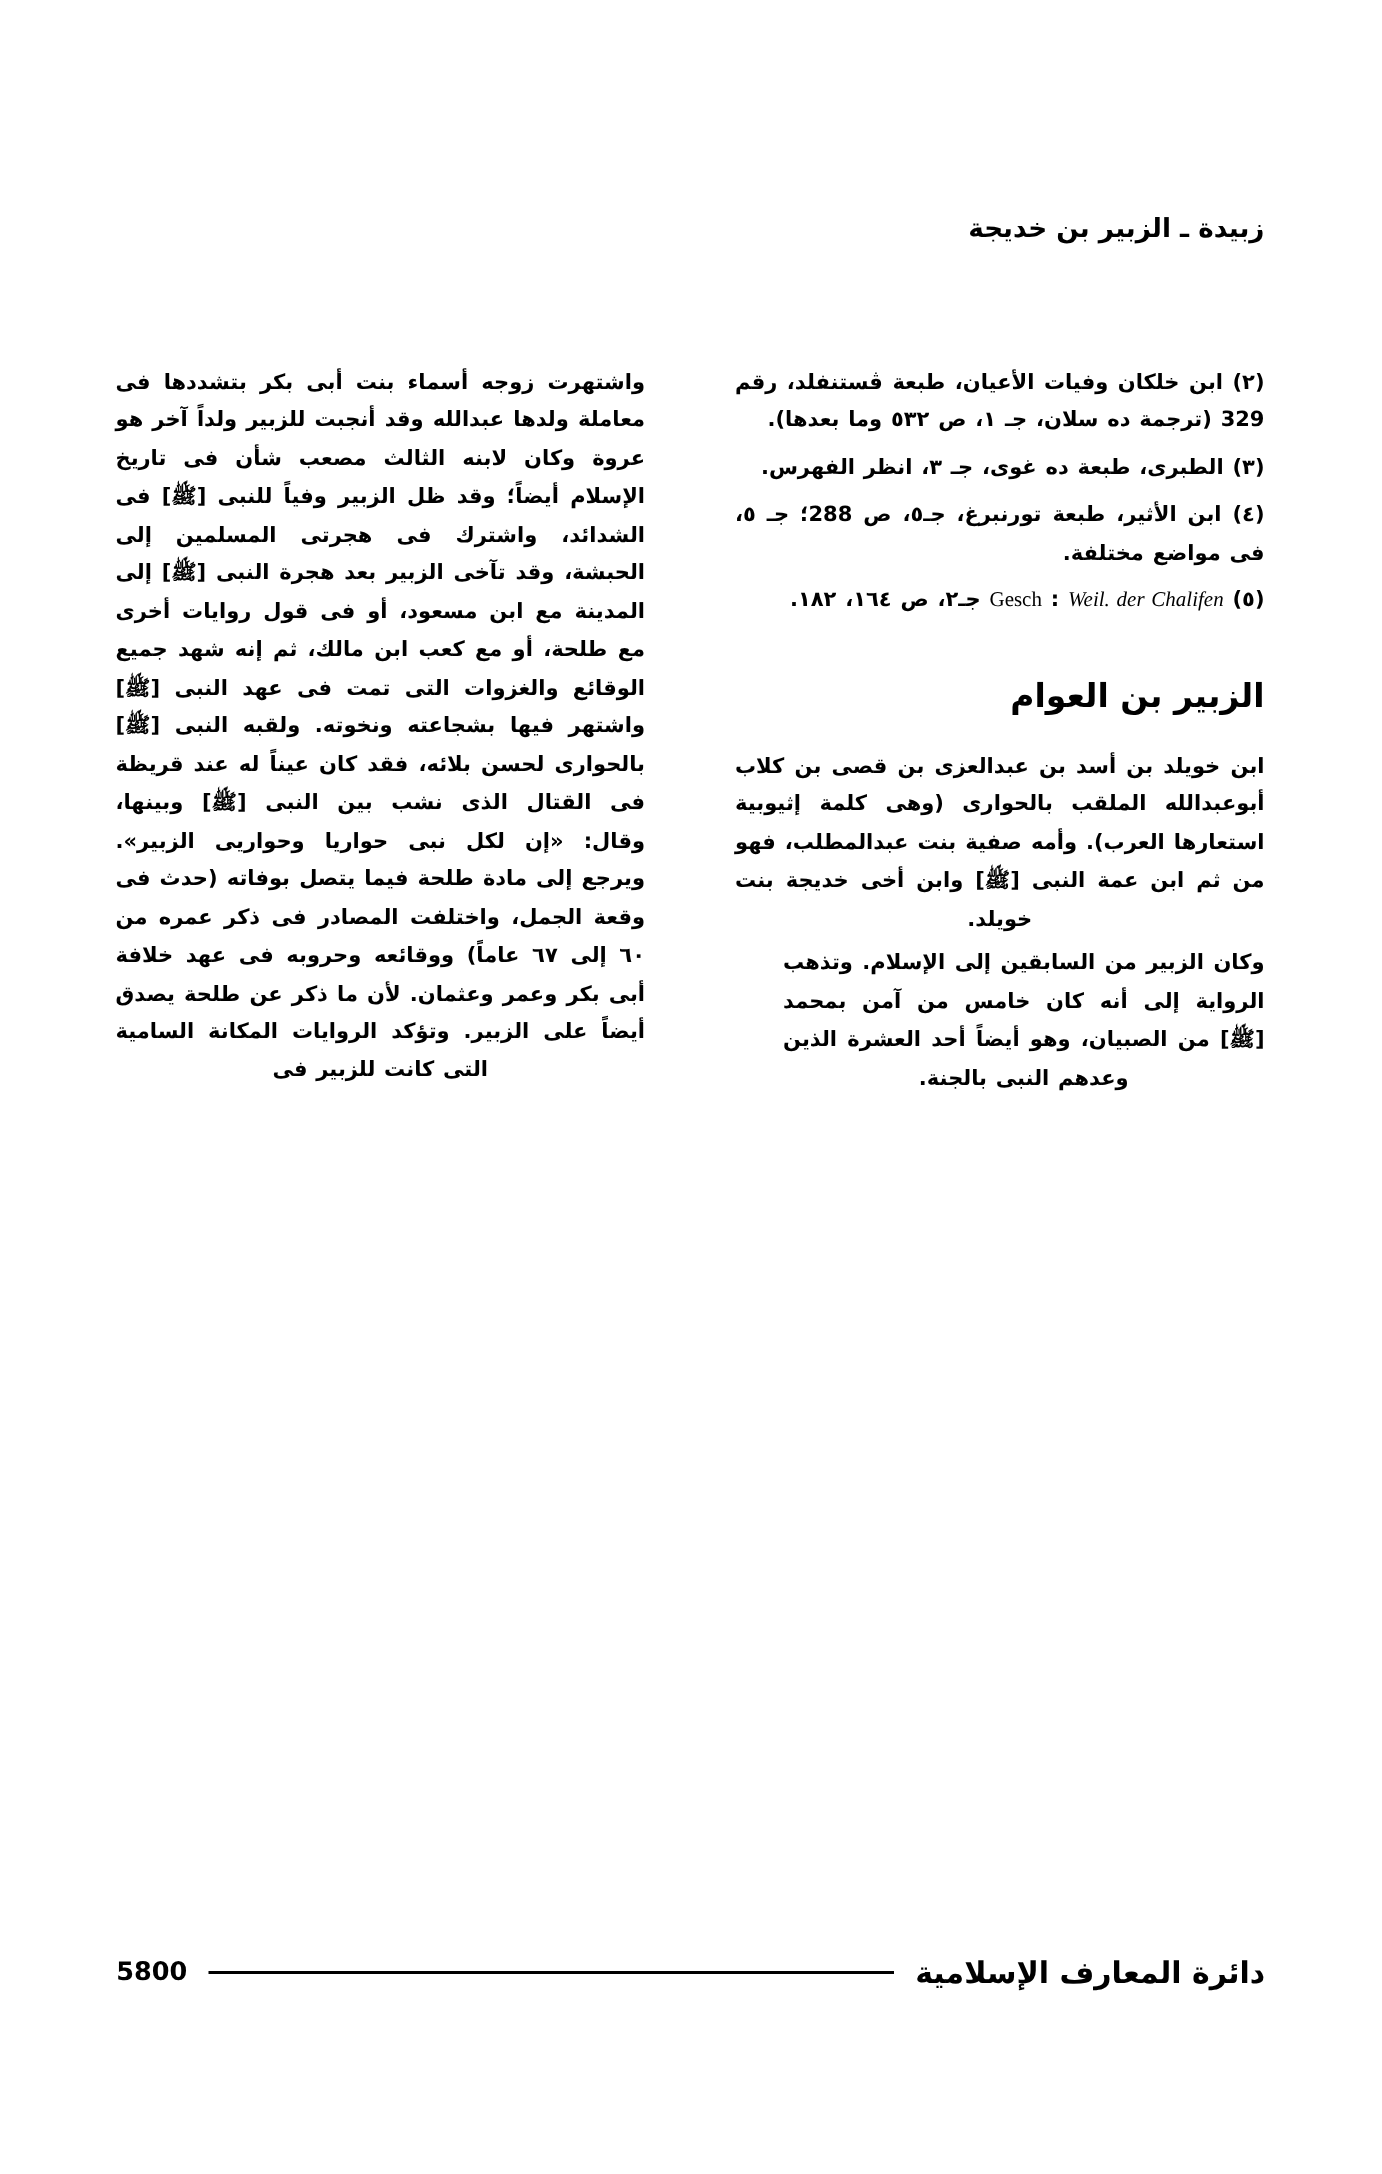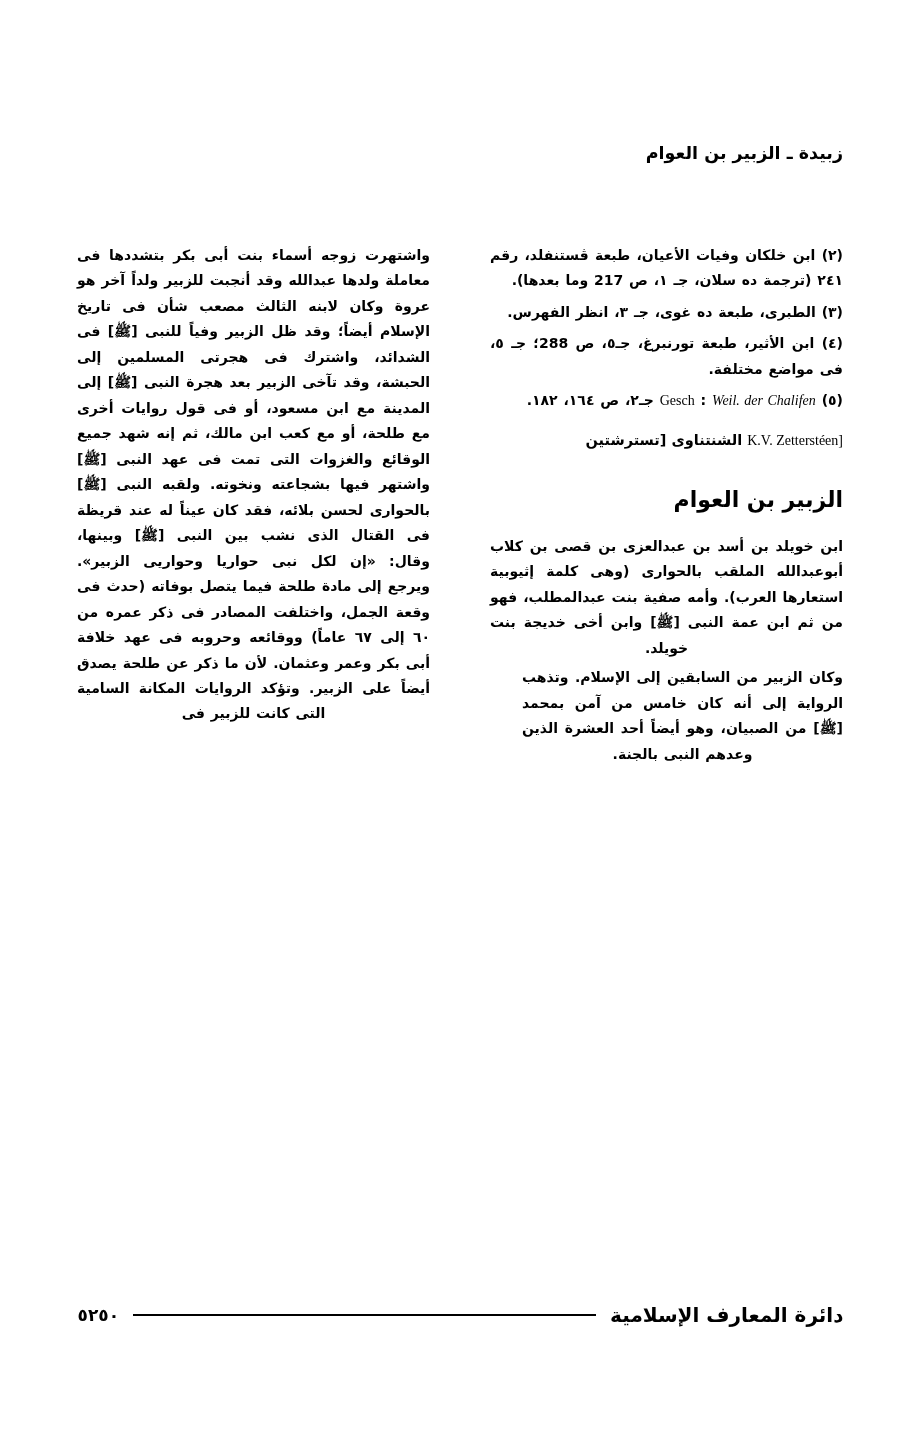--- a/index.html
+++ b/index.html
@@ -134,56 +134,52 @@
     font-size: 17px;
     font-weight: bold;
     white-space: nowrap;
   }
 </style>
 </head>
 <body>
 
 <div class="page">
 
-  <div class="running-head">زبيدة ـ الزبير بن العوام</div>
+  <div class="running-head">زبيدة ـ الزبير بن خديجة</div>
 
   <div class="columns">
 
     <div class="col col-right">
 
-      <p class="refs">(٢) ابن خلكان وفيات الأعيان، طبعة ڤستنفلد، رقم ٢٤١ (ترجمة ده سلان، جـ ١، ص 217 وما بعدها).</p>
+      <p class="refs">(٢) ابن خلكان وفيات الأعيان، طبعة ڤستنفلد، رقم 329 (ترجمة ده سلان، جـ ١، ص ٥٣٢ وما بعدها).</p>
       <p class="refs">(٣) الطبرى، طبعة ده غوى، جـ ٣، انظر الفهرس.</p>
       <p class="refs">(٤) ابن الأثير، طبعة تورنبرغ، جـ٥، ص 288؛ جـ ٥، فى مواضع مختلفة.</p>
 
       <p class="refs last">
         <span>(٥)</span>
         <span class="latin-up">Gesch</span>
         <span>:</span>
         <span class="latin">Weil. der Chalifen</span>
         <span>جـ٢، ص ١٦٤، ١٨٢.</span>
       </p>
 
-      <div class="signature">
-        <span class="latin-up">K.V. Zetterstéen]</span>
-        <span>الشنتناوى [تسترشتين</span>
-      </div>
 
       <h2 class="entry-title">الزبير بن العوام</h2>
 
       <p class="entry-para">ابن خويلد بن أسد بن عبدالعزى بن قصى بن كلاب أبوعبدالله الملقب بالحوارى (وهى كلمة إثيوبية استعارها العرب). وأمه صفية بنت عبدالمطلب، فهو من ثم ابن عمة النبى [ﷺ] وابن أخى خديجة بنت خويلد.</p>
       <p class="entry-para last">وكان الزبير من السابقين إلى الإسلام. وتذهب الرواية إلى أنه كان خامس من آمن بمحمد [ﷺ] من الصبيان، وهو أيضاً أحد العشرة الذين وعدهم النبى بالجنة.</p>
     </div>
 
     <div class="col col-left">
       <p>واشتهرت زوجه أسماء بنت أبى بكر بتشددها فى معاملة ولدها عبدالله وقد أنجبت للزبير ولداً آخر هو عروة وكان لابنه الثالث مصعب شأن فى تاريخ الإسلام أيضاً؛ وقد ظل الزبير وفياً للنبى [ﷺ] فى الشدائد، واشترك فى هجرتى المسلمين إلى الحبشة، وقد تآخى الزبير بعد هجرة النبى [ﷺ] إلى المدينة مع ابن مسعود، أو فى قول روايات أخرى مع طلحة، أو مع كعب ابن مالك، ثم إنه شهد جميع الوقائع والغزوات التى تمت فى عهد النبى [ﷺ] واشتهر فيها بشجاعته ونخوته. ولقبه النبى [ﷺ] بالحوارى لحسن بلائه، فقد كان عيناً له عند قريظة فى القتال الذى نشب بين النبى [ﷺ] وبينها، وقال: «إن لكل نبى حواريا وحواريى الزبير». ويرجع إلى مادة طلحة فيما يتصل بوفاته (حدث فى وقعة الجمل، واختلفت المصادر فى ذكر عمره من ٦٠ إلى ٦٧ عاماً) ووقائعه وحروبه فى عهد خلافة أبى بكر وعمر وعثمان. لأن ما ذكر عن طلحة يصدق أيضاً على الزبير. وتؤكد الروايات المكانة السامية التى كانت للزبير فى</p>
     </div>
 
   </div>
 
   <div class="footer">
     <div class="footer-inner">
       <div class="footer-title">دائرة المعارف الإسلامية</div>
       <div class="footer-rule"></div>
-      <div class="footer-page">٥٢٥٠</div>
+      <div class="footer-page">5800</div>
     </div>
   </div>
 
 </div>
 
 </body></html>

